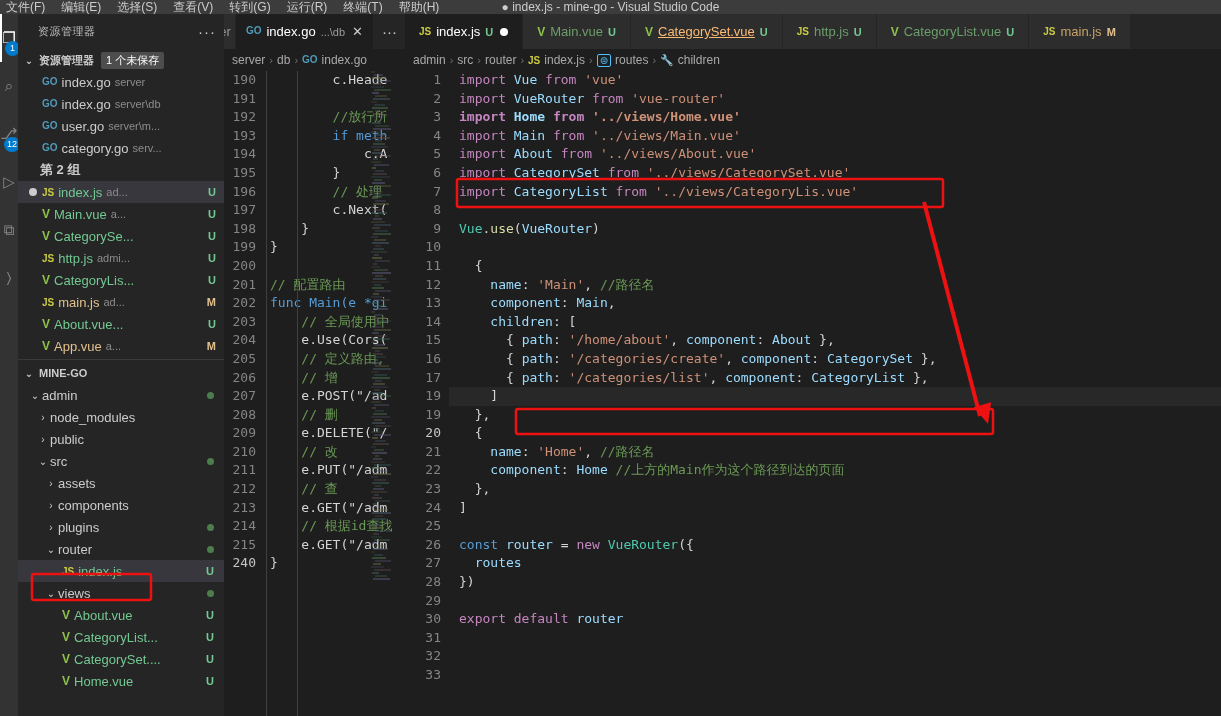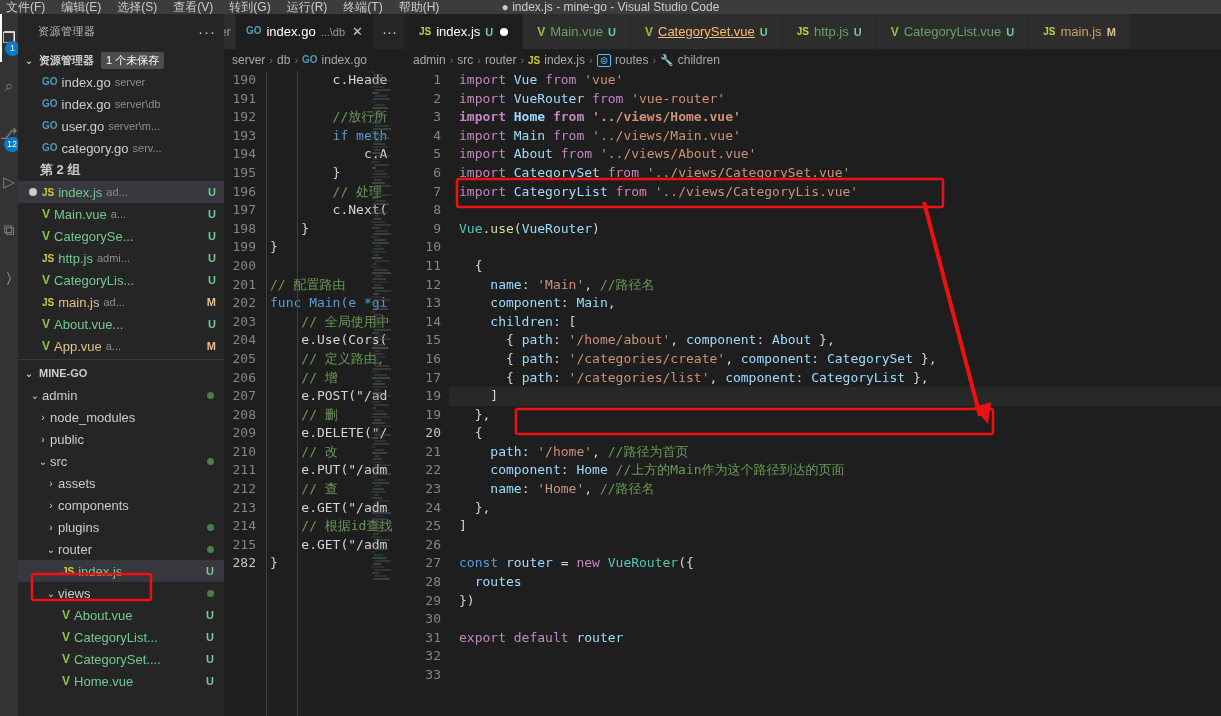--- a/index.html
+++ b/index.html
@@ -441,21 +441,21 @@
             <div class="ln">206</div>
             <div class="ln">207</div>
             <div class="ln">208</div>
             <div class="ln">209</div>
             <div class="ln">210</div>
             <div class="ln">211</div>
             <div class="ln">212</div>
             <div class="ln">213</div>
             <div class="ln">214</div>
             <div class="ln">215</div>
-            <div class="ln cur">282</div>
+            <div class="ln cur">240</div>
           </div>
         <div class="codearea" id="left-code">
           <div class="indent-guide" style="left:2px"></div>
           <div class="indent-guide" style="left:33px"></div>
         <div class="cl" style="padding-left: 6px;"><span class="pun">        c.Heade</span></div>
             <div class="cl" style="padding-left: 6px;"><span class="pun"></span></div>
             <div class="cl" style="padding-left: 6px;"><span class="cmt">        //放行所</span></div>
             <div class="cl" style="padding-left: 6px;"><span class="kw2">        if meth</span></div>
             <div class="cl" style="padding-left: 6px;"><span class="pun">            c.A</span></div>
             <div class="cl" style="padding-left: 6px;"><span class="pun">        }</span></div>
@@ -757,23 +757,22 @@
             <div class="cl" style="padding-left: 10px;"><span class="pun">  {</span></div>
             <div class="cl" style="padding-left: 10px;"><span class="pun">    </span><span class="id">name</span><span class="pun">: </span><span class="str">'Main'</span><span class="pun">, </span><span class="cmt">//路径名</span></div>
             <div class="cl" style="padding-left: 10px;"><span class="pun">    </span><span class="id">component</span><span class="pun">: </span><span class="id">Main</span><span class="pun">,</span></div>
             <div class="cl" style="padding-left: 10px;"><span class="pun">    </span><span class="id">children</span><span class="pun">: [</span></div>
             <div class="cl" style="padding-left: 10px;"><span class="pun">      { </span><span class="id">path</span><span class="pun">: </span><span class="str">'/home/about'</span><span class="pun">, </span><span class="id">component</span><span class="pun">: </span><span class="id">About</span><span class="pun"> },</span></div>
             <div class="cl" style="padding-left: 10px;"><span class="pun">      { </span><span class="id">path</span><span class="pun">: </span><span class="str">'/categories/create'</span><span class="pun">, </span><span class="id">component</span><span class="pun">: </span><span class="id">CategorySet</span><span class="pun"> },</span></div>
             <div class="cl" style="padding-left: 10px;"><span class="pun">      { </span><span class="id">path</span><span class="pun">: </span><span class="str">'/categories/list'</span><span class="pun">, </span><span class="id">component</span><span class="pun">: </span><span class="id">CategoryList</span><span class="pun"> },</span></div>
             <div class="cl current-line" style="padding-left: 10px;"><span class="pun">    ]</span></div>
             <div class="cl" style="padding-left: 10px;"><span class="pun">  },</span></div>
             <div class="cl" style="padding-left: 10px;"><span class="pun">  {</span></div>
-            <div class="cl" style="padding-left: 10px;"><span class="pun">    </span><span class="id">path</span><span class="pun">: </span><span class="str">'/home'</span><span class="pun">, </span><span class="cmt">//路径为首页</span></div>
+            <div class="cl" style="padding-left: 10px;"><span class="pun">    </span><span class="id">name</span><span class="pun">: </span><span class="str">'Home'</span><span class="pun">, </span><span class="cmt">//路径名</span></div>
             <div class="cl" style="padding-left: 10px;"><span class="pun">    </span><span class="id">component</span><span class="pun">: </span><span class="id">Home</span><span class="pun"> </span><span class="cmt">//上方的Main作为这个路径到达的页面</span></div>
-            <div class="cl" style="padding-left: 10px;"><span class="pun">    </span><span class="id">name</span><span class="pun">: </span><span class="str">'Home'</span><span class="pun">, </span><span class="cmt">//路径名</span></div>
             <div class="cl" style="padding-left: 10px;"><span class="pun">  },</span></div>
             <div class="cl" style="padding-left: 10px;"><span class="pun">]</span></div>
             <div class="cl" style="padding-left: 10px;">&nbsp;</div>
             <div class="cl" style="padding-left: 10px;"><span class="kw2">const</span><span class="pun"> </span><span class="id">router</span><span class="pun"> = </span><span class="kw">new</span><span class="pun"> </span><span class="cls">VueRouter</span><span class="pun">({</span></div>
             <div class="cl" style="padding-left: 10px;"><span class="pun">  </span><span class="id">routes</span></div>
             <div class="cl" style="padding-left: 10px;"><span class="pun">})</span></div>
             <div class="cl" style="padding-left: 10px;">&nbsp;</div>
             <div class="cl" style="padding-left: 10px;"><span class="kw">export</span><span class="pun"> </span><span class="kw">default</span><span class="pun"> </span><span class="id">router</span></div>
           </div>
       </div>

